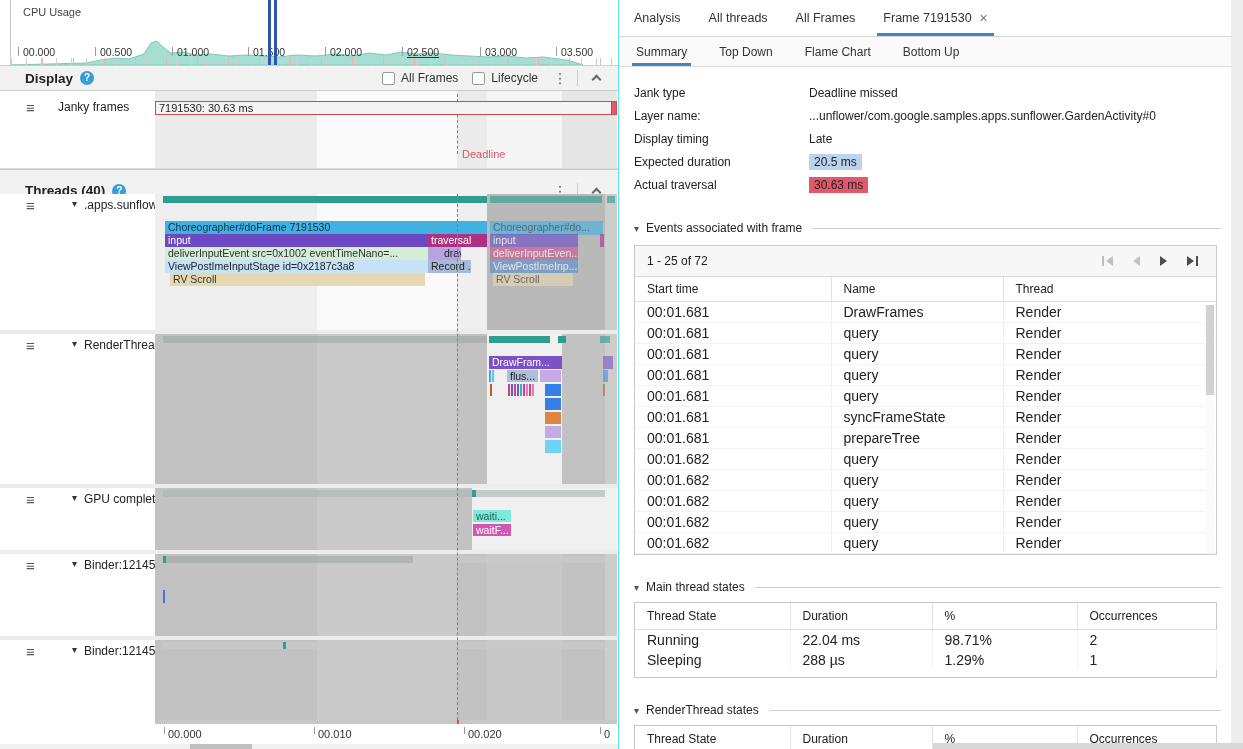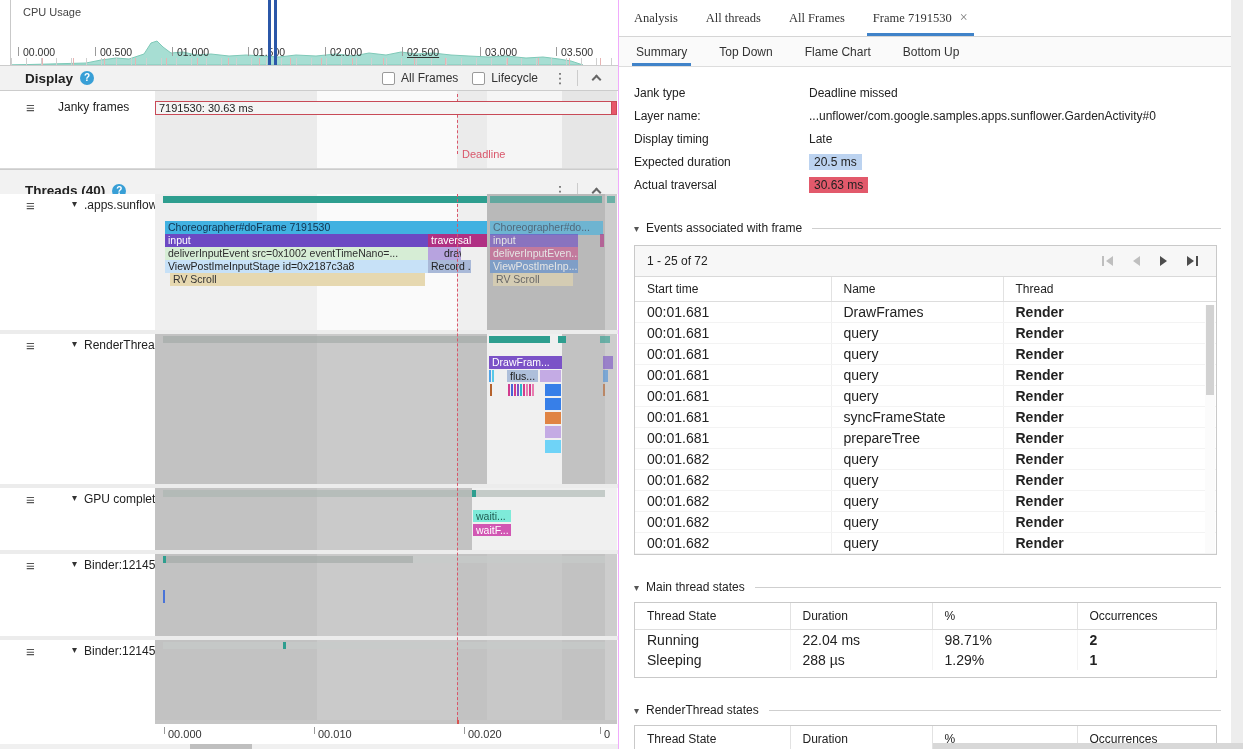--- a/index.html
+++ b/index.html
@@ -1,18 +1,18 @@
 <!DOCTYPE html>
 <html><head>
 <meta charset="utf-8">
 <style>
   * { margin:0; padding:0; box-sizing:border-box; }
   html,body { width:1243px; height:749px; overflow:hidden; background:#fff;
     font-family:"Liberation Sans", sans-serif; color:#333; }
-  .app { position:relative; width:1243px; height:749px; background:#f0abfc; overflow:hidden; }
+  .app { position:relative; width:1243px; height:749px; background:#5eead4; overflow:hidden; }
 
   
   .left { position:absolute; left:0; top:0; width:618px; height:749px; border-right:1px solid #C9C9C9; background:#fff; }
 
   .minimap { position:absolute; left:10px; top:0; width:608px; height:65px; background:#fff; border-left:1px solid #C9C9C9; }
   .cpu-label { position:absolute; left:12px; top:6px; font-size:11px; color:#444; }
   .mini-svg { position:absolute; left:0; bottom:0; }
   .mini-tick { position:absolute; top:47px; width:1px; height:9px; background:#9a9a9a; }
   .mini-ticklabel { position:absolute; top:46px; font-size:10.5px; color:#333; white-space:nowrap; }
   .mini-minor { position:absolute; left:0; bottom:0; width:608px; height:7px;
@@ -60,21 +60,21 @@
   .axis-red { position:absolute; left:457px; top:0; width:2px; height:4px; background:#D9534F; }
   .axis-lab { position:absolute; top:8px; font-size:11px; color:#333; }
   .axis-tick { position:absolute; top:7px; width:1px; height:7px; background:#999; }
 
   .hscroll { position:absolute; left:0; top:744px; width:618px; height:5px; background:#F0F0F0; }
   .hthumb { position:absolute; left:190px; top:0; width:62px; height:5px; background:#BFBFBF; }
 
   
   .right { position:absolute; left:619px; top:0; width:624px; height:749px; background:#fff; overflow:hidden; }
   .rtabs { position:relative; height:37px; border-bottom:1px solid #D5D5D5; display:flex; align-items:stretch; padding-left:15px; }
-  .rtab { position:relative; display:flex; align-items:center; font-size:12.5px; color:#333; margin-right:28px; cursor:default;font-family:Liberation Serif, serif; }
+  .rtab { position:relative; display:flex; align-items:center; font-size:12.5px; color:#333; margin-right:28px; cursor:default; }
   .rtab.active::after { content:""; position:absolute; left:-6px; right:-6px; bottom:0; height:3px; background:#4083C9; }
   .tab-close { margin-left:8px; color:#777; font-size:14px; line-height:12px; }
   .rsubtabs { position:relative; height:30px; background:#FAFAFA; border-bottom:1px solid #DDD; display:flex; align-items:stretch; padding-left:17px; }
   .rsub { position:relative; display:flex; align-items:center; font-size:12px; color:#333; margin-right:32px; }
   .rsub.active::after { content:""; position:absolute; left:-4px; right:-4px; bottom:0; height:3px; background:#4083C9; }
 
   .rbody { position:relative; padding:14px 22px 0 15px; }
   .kv { display:flex; height:23px; align-items:center; font-size:12px; }
   .kv .k { width:175px; color:#222; }
   .kv .v { color:#222; white-space:nowrap; }
@@ -89,21 +89,21 @@
   .sect .rule { flex:1; height:1px; background:#CFCFCF; margin-left:10px; }
 
   .ebox { position:relative; border:1px solid #C9C9C9; margin-top:10px; width:583px; }
   .pager { height:31px; background:#F7F7F7; border-bottom:1px solid #D9D9D9; display:flex; align-items:center; font-size:12px; color:#222; padding:0 10px 0 12px; }
   .pgbtns { margin-left:auto; display:flex; align-items:center; }
   .pgbtn { width:28px; display:flex; justify-content:center; }
   table { border-collapse:collapse; table-layout:fixed; width:581px; }
   th { font-size:12px; font-weight:400; color:#222; text-align:left; padding:5px 0 5px 12px; border-right:1px solid #E2E2E2; border-bottom:1px solid #DDD; background:#fff; }
   th:last-child { border-right:none; }
   td { font-size:14px; color:#222; padding:2px 0 2px 12px; height:19px; border-right:1px solid #F0F0F0; border-bottom:1px solid #F3F3F3; }
-  td:last-child { border-right:none;font-weight:bold; }
+  td:last-child { border-right:none; }
   .vscroll { position:absolute; right:1px; top:59px; bottom:1px; width:10px; background:#FBFBFB; }
   .vthumb { position:absolute; top:0; left:1px; width:8px; height:90px; background:#D2D2D2; }
 
   .sbox { position:relative; border:1px solid #C9C9C9; margin-top:8px; width:583px; padding-bottom:7px; }
   .sbox th { padding:6px 0 6px 12px; }
   .sbox td { border-bottom:none; border-right:1px solid #F3F3F3; }
 
   .rstrip { position:absolute; right:0; top:0; width:12px; height:749px; background:#EDEDED; }
   .bottom-band { position:absolute; left:933px; top:743px; width:310px; height:6px; background:#D8D8D8; z-index:50; }
 </style>

